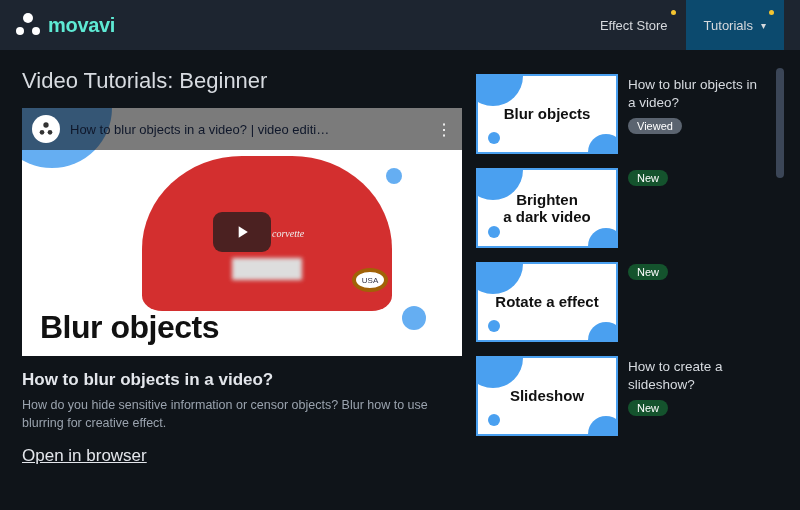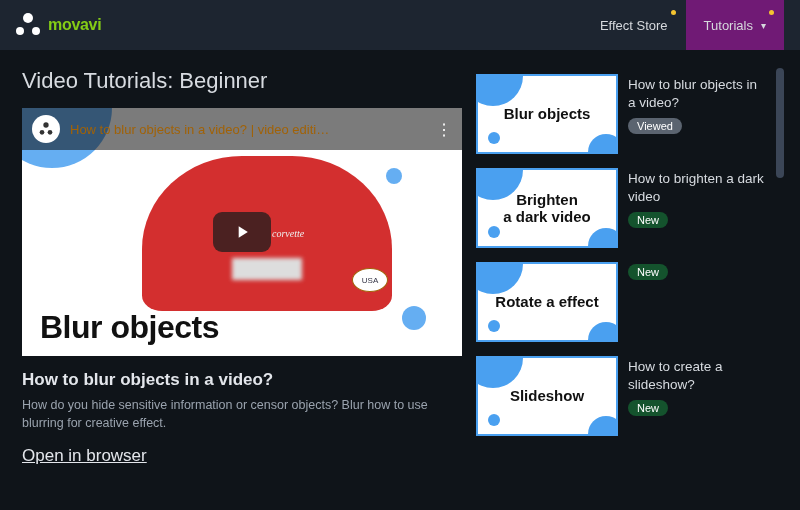--- a/index.html
+++ b/index.html
@@ -14,31 +14,31 @@
   .logo-block { display: flex; align-items: center; gap: 8px; }
   .logo-mark {
     width: 24px; height: 24px; position: relative;
   }
   .logo-mark span {
     position: absolute; background: #fff; border-radius: 50%;
   }
   .logo-mark .d1 { width: 10px; height: 10px; top: 0; left: 7px; }
   .logo-mark .d2 { width: 8px; height: 8px; bottom: 2px; left: 0; }
   .logo-mark .d3 { width: 8px; height: 8px; bottom: 2px; right: 0; }
-  .logo-text { font-size: 16px; font-weight: 600; color: #84cc16; letter-spacing: -0.3px; }
+  .logo-text { font-size: 20px; font-weight: 600; color: #5eead4; letter-spacing: -0.3px; }
   .topnav { display: flex; align-items: stretch; height: 100%; }
   .topnav-item {
     display: flex; align-items: center; padding: 0 18px; font-size: 13px;
     color: #d6d9dd; position: relative; cursor: pointer;
   }
   .topnav-item .dot {
     width: 5px; height: 5px; background: #f4c430; border-radius: 50%;
     position: absolute; top: 10px; right: 10px;
   }
-  .topnav-item.active { background: #701a75; }
+  .topnav-item.active { background: #0c4a6e; }
   .chev { margin-left: 8px; font-size: 10px; }
   .content {
     display: flex; padding: 18px 16px 8px 22px; gap: 14px; height: calc(510px - 50px);
   }
   .left { flex: 0 0 440px; }
   .right { flex: 1; overflow-y: auto; position: relative; }
   .page-title { font-size: 22px; font-weight: 400; color: #d7dbe0; margin-bottom: 14px; }
   .video-frame {
     width: 440px; height: 248px; background: #fff; position: relative; overflow: hidden;
   }
@@ -46,21 +46,21 @@
     position: absolute; top: 0; left: 0; right: 0; height: 42px;
     background: rgba(15,15,15,0.55); display: flex; align-items: center;
     padding: 0 10px; gap: 10px;
   }
   .chan-badge {
     width: 28px; height: 28px; background: #fff; border-radius: 50%;
     display: flex; align-items: center; justify-content: center; flex: 0 0 28px;
   }
   .chan-badge svg { width: 16px; height: 16px; }
   .video-topbar .vt-title {
-    color: #a16207; font-size: 13px; flex: 1; white-space: nowrap;
+    color: #0f172a; font-size: 13px; flex: 1; white-space: nowrap;
     overflow: hidden; text-overflow: ellipsis;
   }
   .kebab { color: #fff; font-size: 16px; cursor: pointer; }
   .play-pill {
     position: absolute; top: 50%; left: 50%; transform: translate(-50%,-50%);
     width: 58px; height: 40px; background: rgba(30,30,30,0.75);
     border-radius: 9px; display: flex; align-items: center; justify-content: center;
     cursor: pointer;
   }
   .play-pill svg { fill: #fff; }
@@ -71,21 +71,21 @@
   .car-body {
     position: absolute; left: 120px; top: 48px; width: 250px; height: 155px;
     background: #d32f2f; border-radius: 40% 40% 8% 8% / 60% 60% 10% 10%;
   }
   .car-plate {
     position: absolute; left: 210px; top: 150px; width: 70px; height: 22px;
     background: #ddd; filter: blur(2px);
   }
   .car-sticker {
     position: absolute; left: 330px; top: 160px; width: 36px; height: 24px;
-    background: #fff; border-radius: 50%; border: 1px solid #a16207;
+    background: #fff; border-radius: 50%; border: 4px solid #a16207;
     font-size: 8px; color: #334; display: flex; align-items: center; justify-content: center;
   }
   .car-brand {
     position: absolute; left: 250px; top: 120px; color: #eee; font-size: 10px;
     font-style: italic;
     font-family: Liberation Serif, serif;
   }
   .video-caption {
     position: absolute; left: 18px; bottom: 10px; font-size: 32px;
     font-weight: 700; color: #111; letter-spacing: -0.5px;
@@ -202,21 +202,20 @@
         </div>
         <div class="list-item">
           <div class="thumb">
             <span class="tb-blob" style="width:60px;height:60px;top:-30px;left:-15px"></span>
             <span class="tb-blob" style="width:36px;height:36px;bottom:-18px;right:-8px"></span>
             <span class="tb-blob" style="width:12px;height:12px;bottom:8px;left:10px"></span>
             <span class="tb-text">Brighten
 a dark video</span>
           </div>
           <div class="meta">
-            <div class="meta-title">How to brighten a dark video</div>
             <span class="badge new">New</span>
           </div>
         </div>
         <div class="list-item">
           <div class="thumb">
             <span class="tb-blob" style="width:60px;height:60px;top:-30px;left:-15px"></span>
             <span class="tb-blob" style="width:36px;height:36px;bottom:-18px;right:-8px"></span>
             <span class="tb-blob" style="width:12px;height:12px;bottom:8px;left:10px"></span>
             <span class="tb-text">Rotate a effect</span>
           </div>

